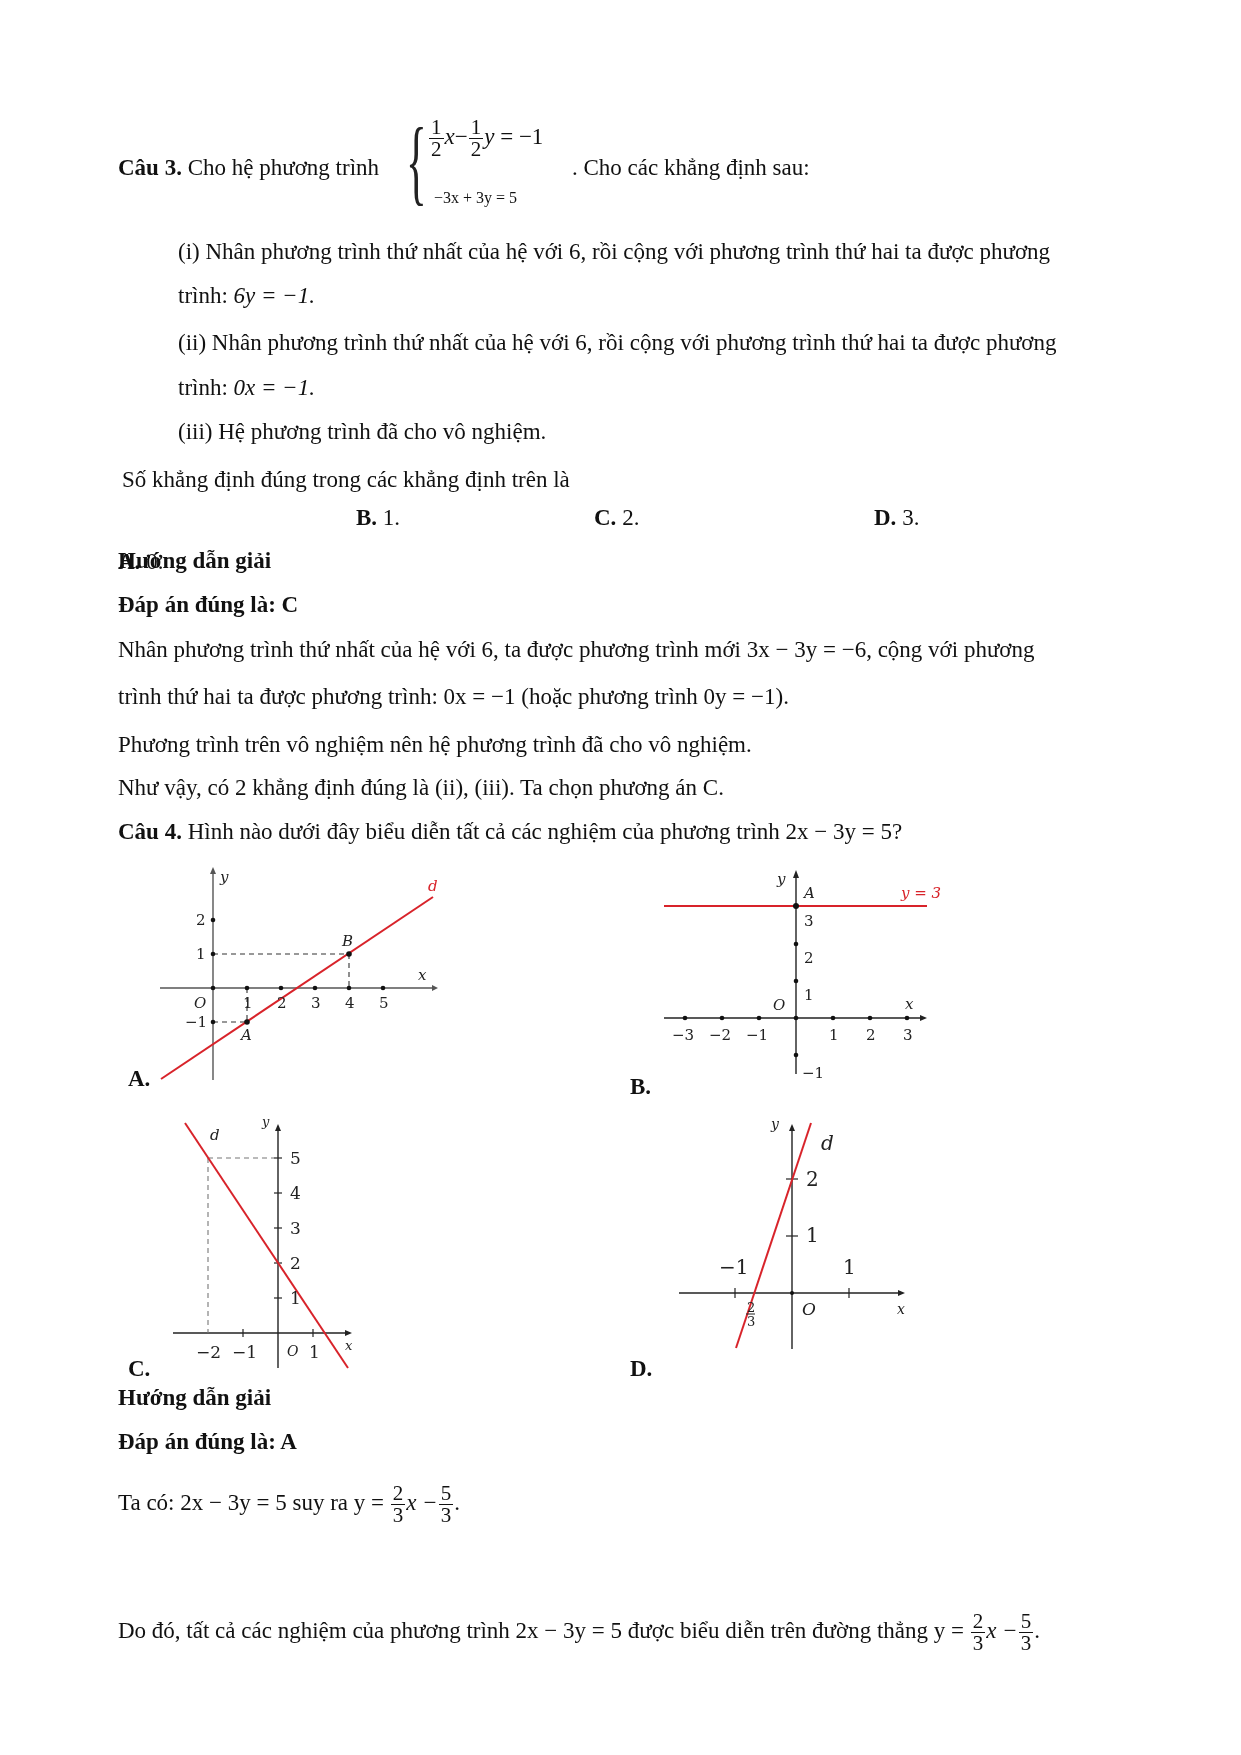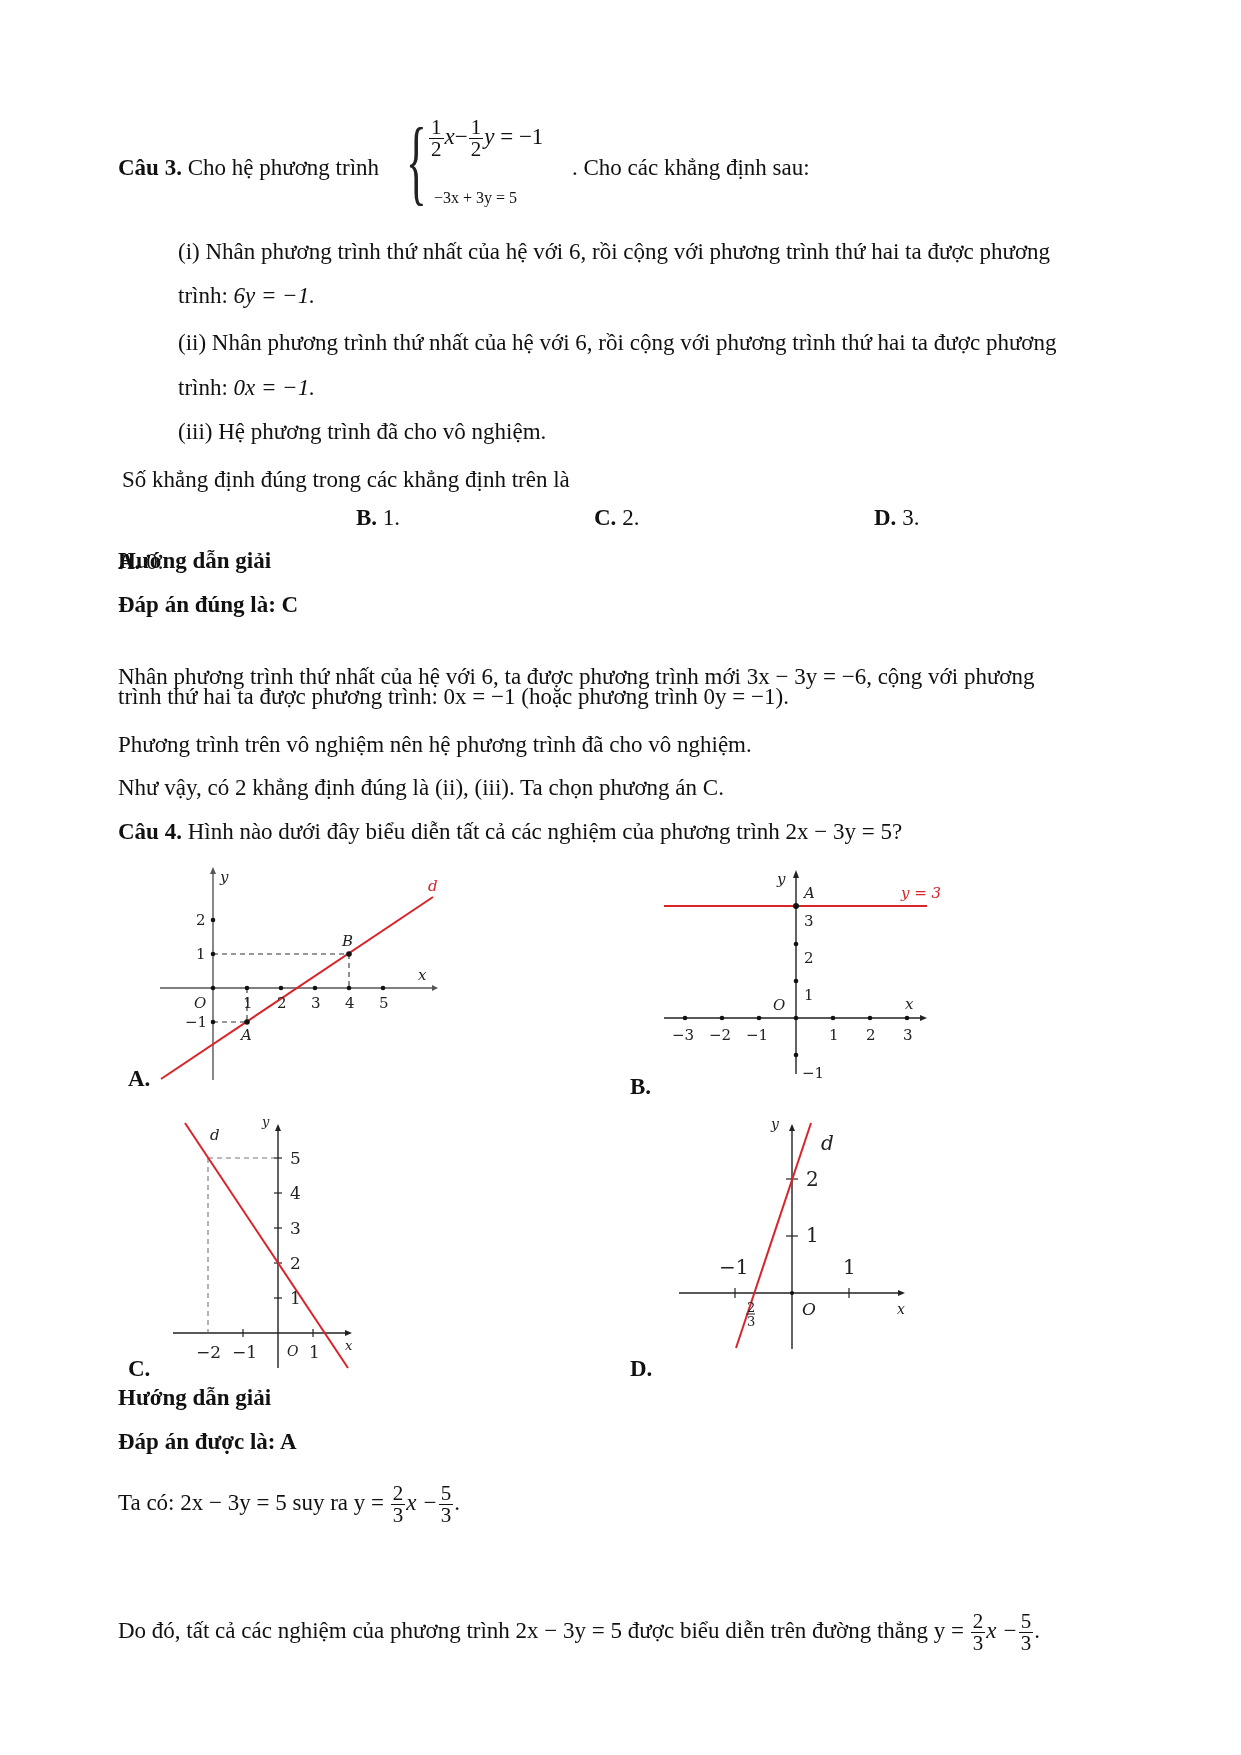--- a/index.html
+++ b/index.html
@@ -51,21 +51,21 @@
 
 <div class="ln" style="left:122px; top:462px;margin-top:6px;">Số khẳng định đúng trong các khẳng định trên là</div>
 
 <div class="ln" style="left:118px; top:506px;margin-top:44px;"><span class="b">A.</span><span> 0.</span></div>
 <div class="ln" style="left:356px; top:506px;"><span class="b">B.</span><span> 1.</span></div>
 <div class="ln" style="left:594px; top:506px;"><span class="b">C.</span><span> 2.</span></div>
 <div class="ln" style="left:874px; top:506px;"><span class="b">D.</span><span> 3.</span></div>
 
 <div class="ln b" style="left:118px; top:549px;">Hướng dẫn giải</div>
 <div class="ln b" style="left:118px; top:593px;">Đáp án đúng là: C</div>
-<div class="ln" style="left:118px; top:665px;">Nhân phương trình thứ nhất của hệ với 6, ta được phương trình mới 3x − 3y = −6,  cộng với phương</div>
+<div class="ln" style="left:118px; top:638px;">Nhân phương trình thứ nhất của hệ với 6, ta được phương trình mới 3x − 3y = −6,  cộng với phương</div>
 <div class="ln" style="left:118px; top:685px;">trình thứ hai ta được phương trình:  0x = −1 (hoặc phương trình 0y = −1).</div>
 <div class="ln" style="left:118px; top:733px;">Phương trình trên vô nghiệm nên hệ phương trình đã cho vô nghiệm.</div>
 <div class="ln" style="left:118px; top:776px;">Như vậy, có 2 khẳng định đúng là (ii), (iii). Ta chọn phương án C.</div>
 
 <div class="ln" style="left:118px; top:820px;">
   <span class="b">Câu 4.</span><span> Hình nào dưới đây biểu diễn tất cả các nghiệm của phương trình  2x − 3y = 5?</span>
 </div>
 
 <svg class="graph" style="left:0; top:0;" width="1241" height="1755" pointer-events="none">
 
@@ -193,21 +193,21 @@
   <line x1="746" y1="1314" x2="755" y2="1314" stroke="#222" stroke-width="1"></line>
   <text x="747" y="1326" style="font-size:13px">3</text>
 </svg>
 
 <div class="gl" style="left:128px; top:1066px;">A.</div>
 <div class="gl" style="left:630px; top:1074px;">B.</div>
 <div class="gl" style="left:128px; top:1356px;">C.</div>
 <div class="gl" style="left:630px; top:1356px;">D.</div>
 
 <div class="ln b" style="left:118px; top:1386px;">Hướng dẫn giải</div>
-<div class="ln b" style="left:118px; top:1430px;">Đáp án được là: A</div>
+<div class="ln b" style="left:118px; top:1430px;">Đáp án đúng là: A</div>
 
 <div class="ln" style="left:118px; top:1478px; line-height:50px;">
   <span>Ta có:  2x − 3y = 5  suy ra  y =</span>
   <span class="frac"><span class="num">2</span><span class="den">3</span></span><span class="i">x −</span><span class="frac"><span class="num">5</span><span class="den">3</span></span><span>.</span>
 </div>
 
 <div class="ln" style="left:118px; top:1558px; line-height:50px;margin-top:48px;">
   <span>Do đó, tất cả các nghiệm của phương trình  2x − 3y = 5  được biểu diễn trên đường thẳng  y =</span>
   <span class="frac"><span class="num">2</span><span class="den">3</span></span><span class="i">x −</span><span class="frac"><span class="num">5</span><span class="den">3</span></span><span>.</span>
 </div>

